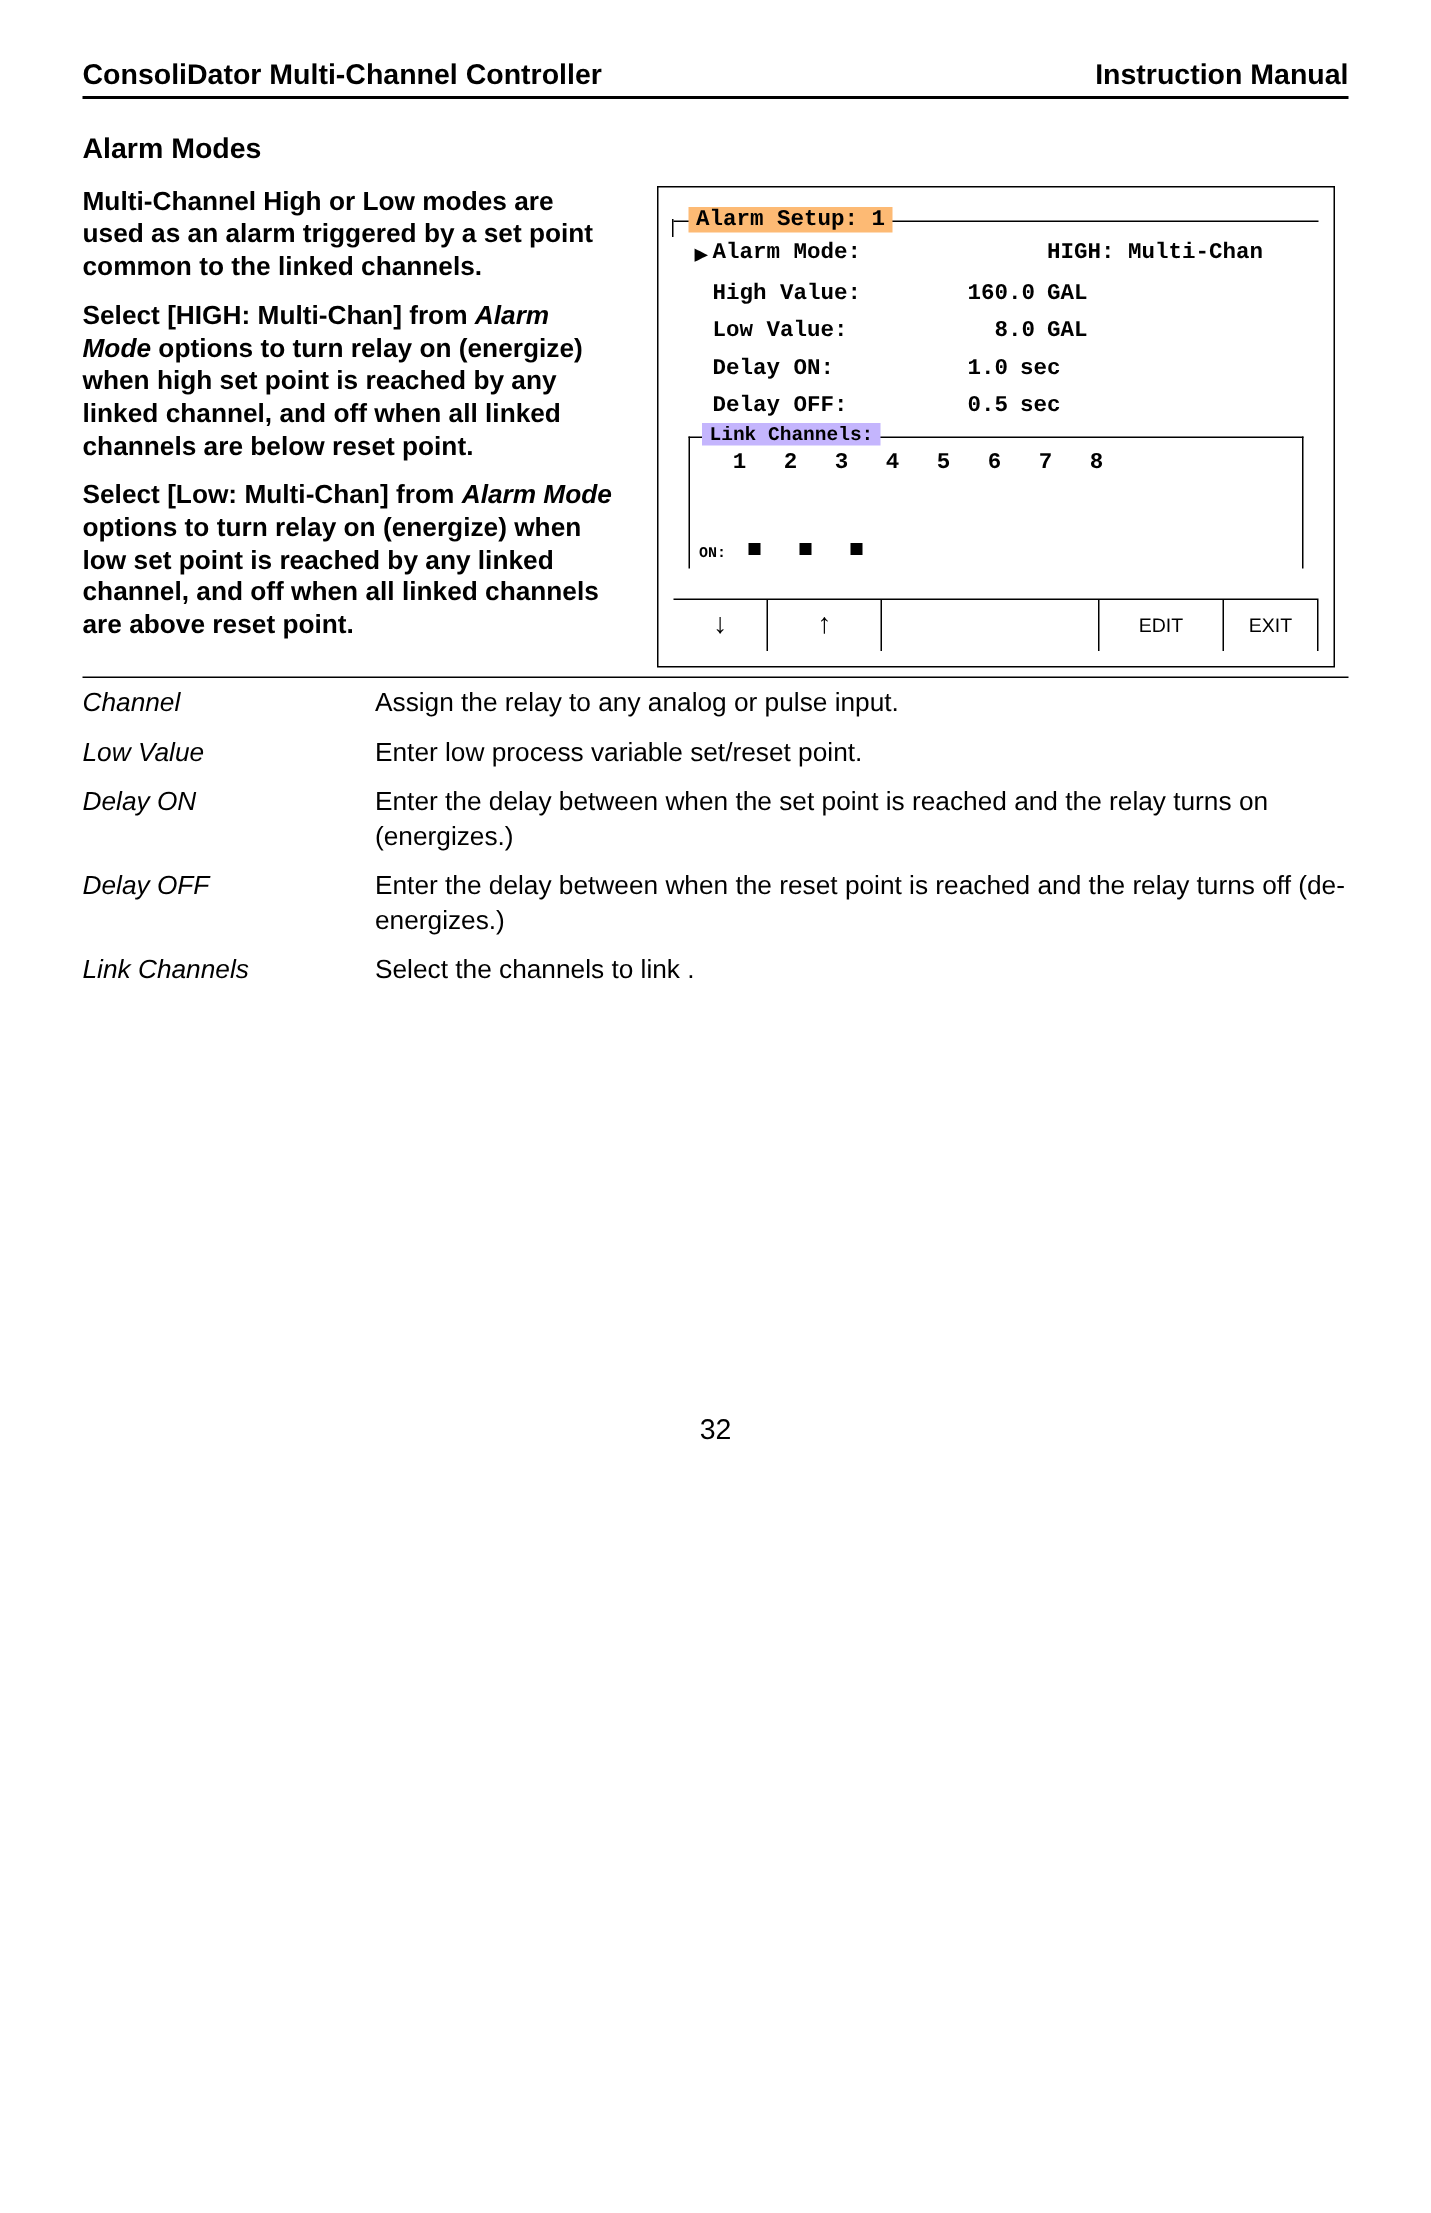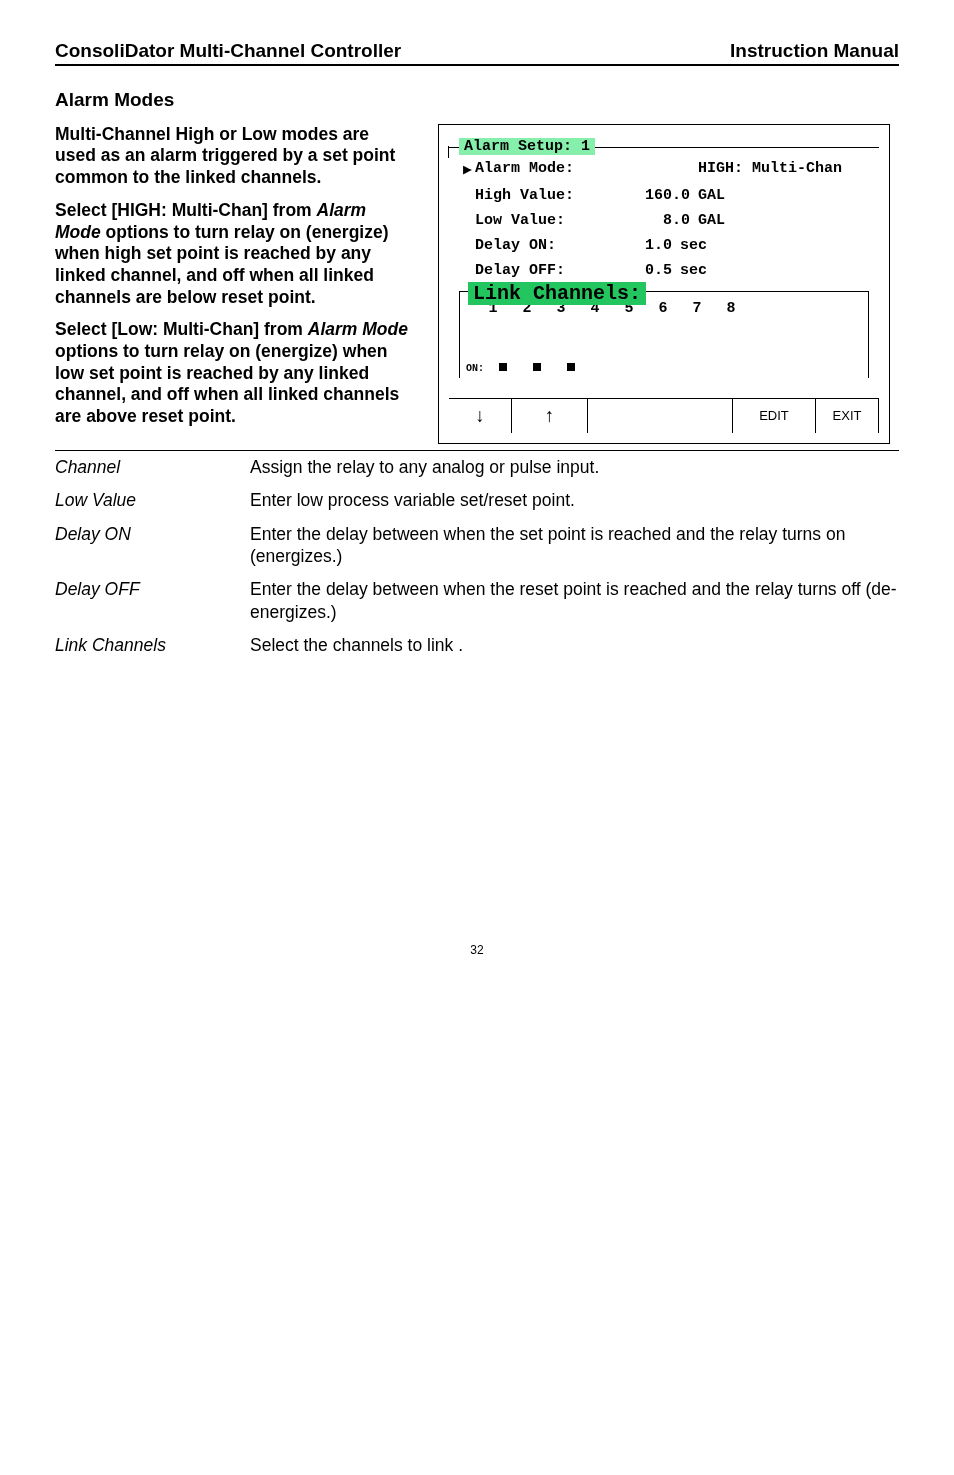--- a/index.html
+++ b/index.html
@@ -57,21 +57,21 @@
   .group-outer {
     border-top: 1.5px solid #000;
     position: relative;
     margin-top: 8px;
     padding: 10px 6px 2px 6px;
   }
   .group-outer .legend {
     position: absolute;
     top: -10px;
     left: 10px;
-    background: #86efac;
+    background: #fdba74;
     padding: 0 5px;
     font-family: "Courier New", monospace;
     font-weight: bold;
     font-size: 15px;
   }
   .outer-left-hook {
     position: absolute;
     left: -1.5px;
     top: -1.5px;
     width: 1.5px;
@@ -102,25 +102,25 @@
     border-bottom: none;
     border-top: 1.5px solid #000;
     position: relative;
     margin: 6px 4px 0 4px;
     padding: 8px 6px 4px 6px;
   }
   .link-legend {
     position: absolute;
     top: -10px;
     left: 8px;
-    background: #22c55e;
+    background: #c4b5fd;
     padding: 0 5px;
     font-family: "Courier New", monospace;
     font-weight: bold;
-    font-size: 20px;
+    font-size: 13px;
   }
   .ch-nums {
     padding-left: 10px;
     letter-spacing: 0;
   }
   .ch-nums span {
     display: inline-block;
     width: 34px;
     text-align: center;
   }
@@ -183,21 +183,21 @@
   }
   .def-term {
     flex: 0 0 195px;
     font-style: italic;
   }
   .def-body {
     flex: 1;
   }
   .page-num {
     text-align: center;
-    font-size: 12px;
+    font-size: 19px;
     margin-top: 280px;
   }
 </style>
 </head>
 <body>
 
 <div class="page">
 
   <div class="header-row">
     <span>ConsoliDator Multi-Channel Controller</span>

